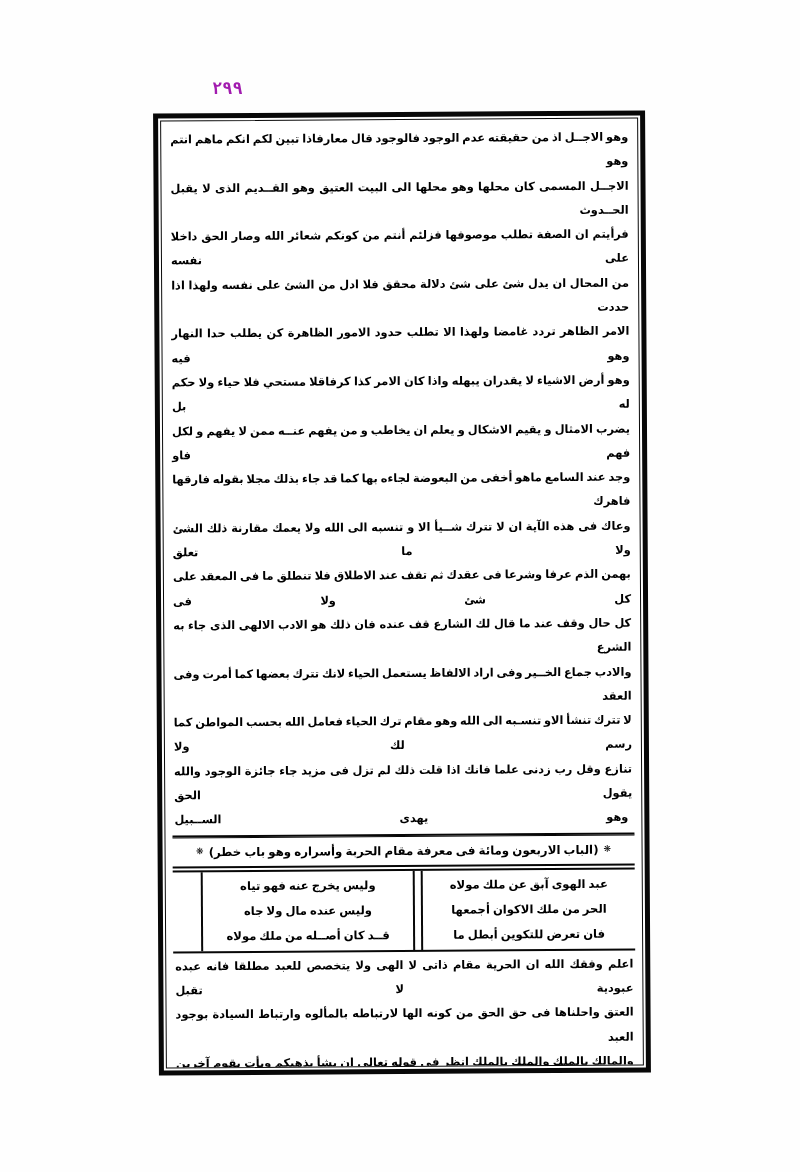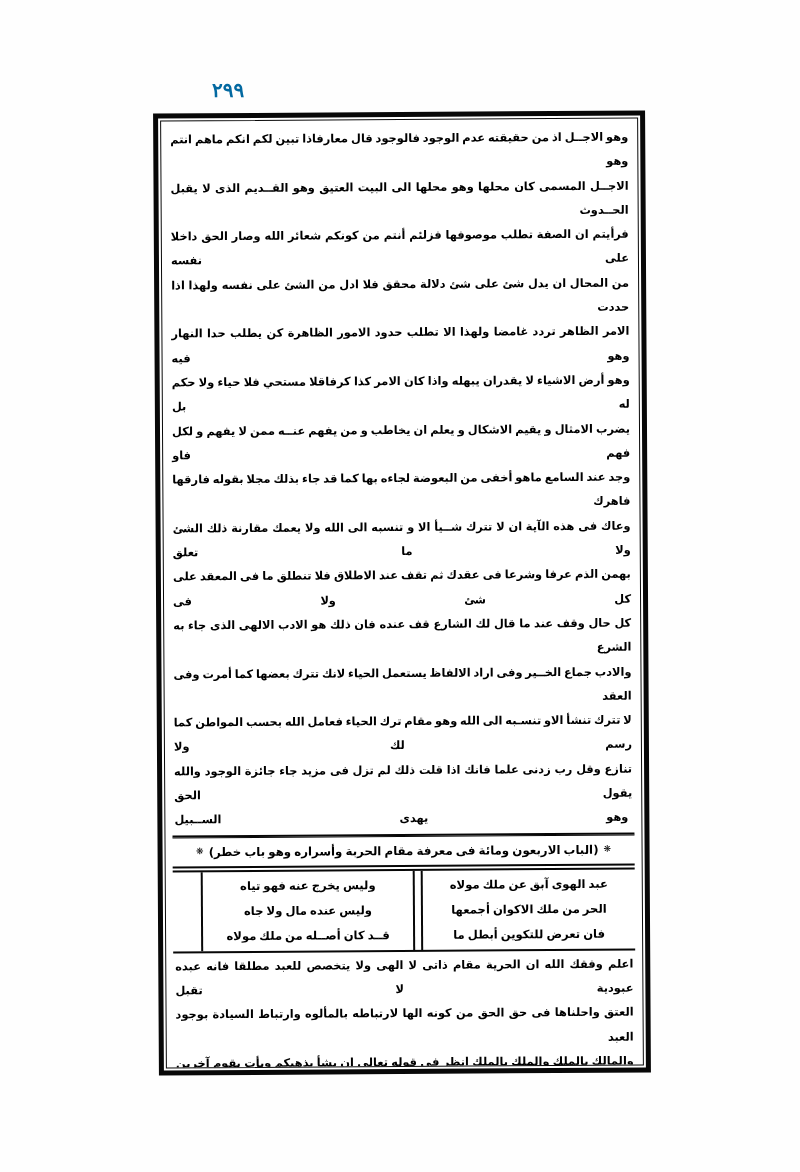--- a/index.html
+++ b/index.html
@@ -19,25 +19,25 @@
     position: absolute;
     inset: 0;
     background: #fefefe;
   }
 
   
   .folio {
     position: absolute;
     top: 78px;
     left: 212px;
-    font-size: 20px;
-    font-weight: bold;
-    color: #0369a1;
+    font-size: 17px;
+    font-weight: bold;
+    color: #a21caf;
     letter-spacing: 0.5px;
-    font-family: Liberation Serif, serif;
+    font-family: Liberation Mono, monospace;
     direction: rtl;
   }
 
   
   .frame {
     position: absolute;
     left: 156px;
     top: 112px;
     width: 492px;
     height: 962px;

